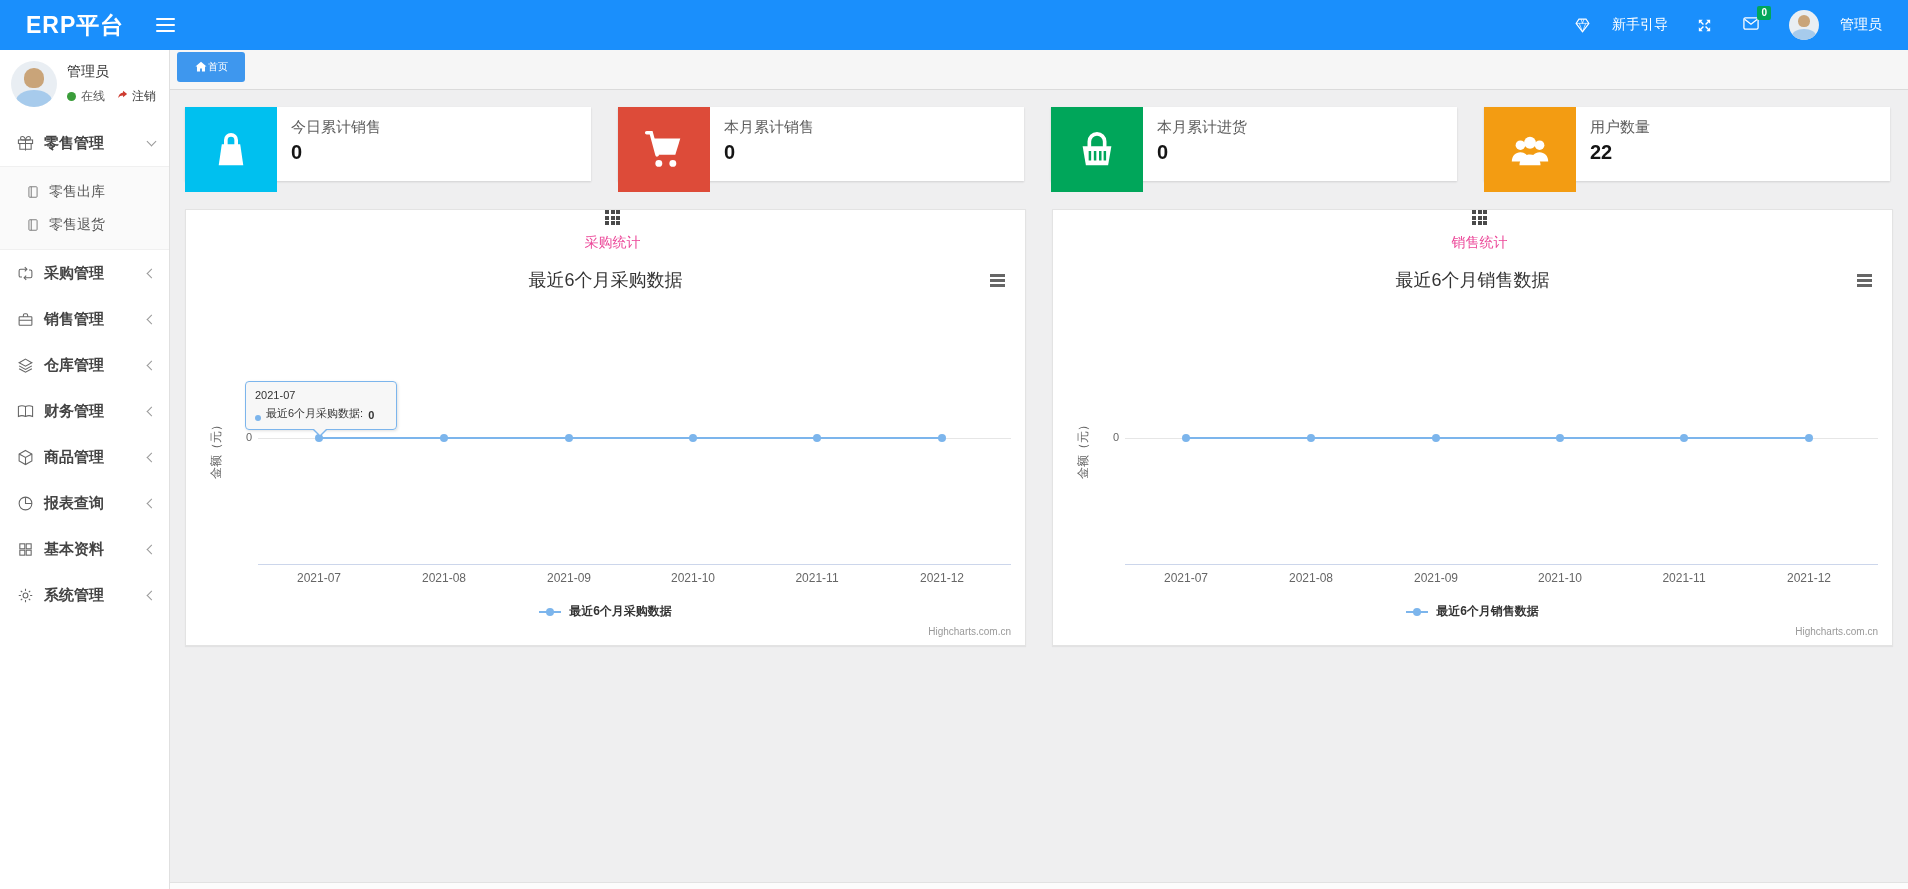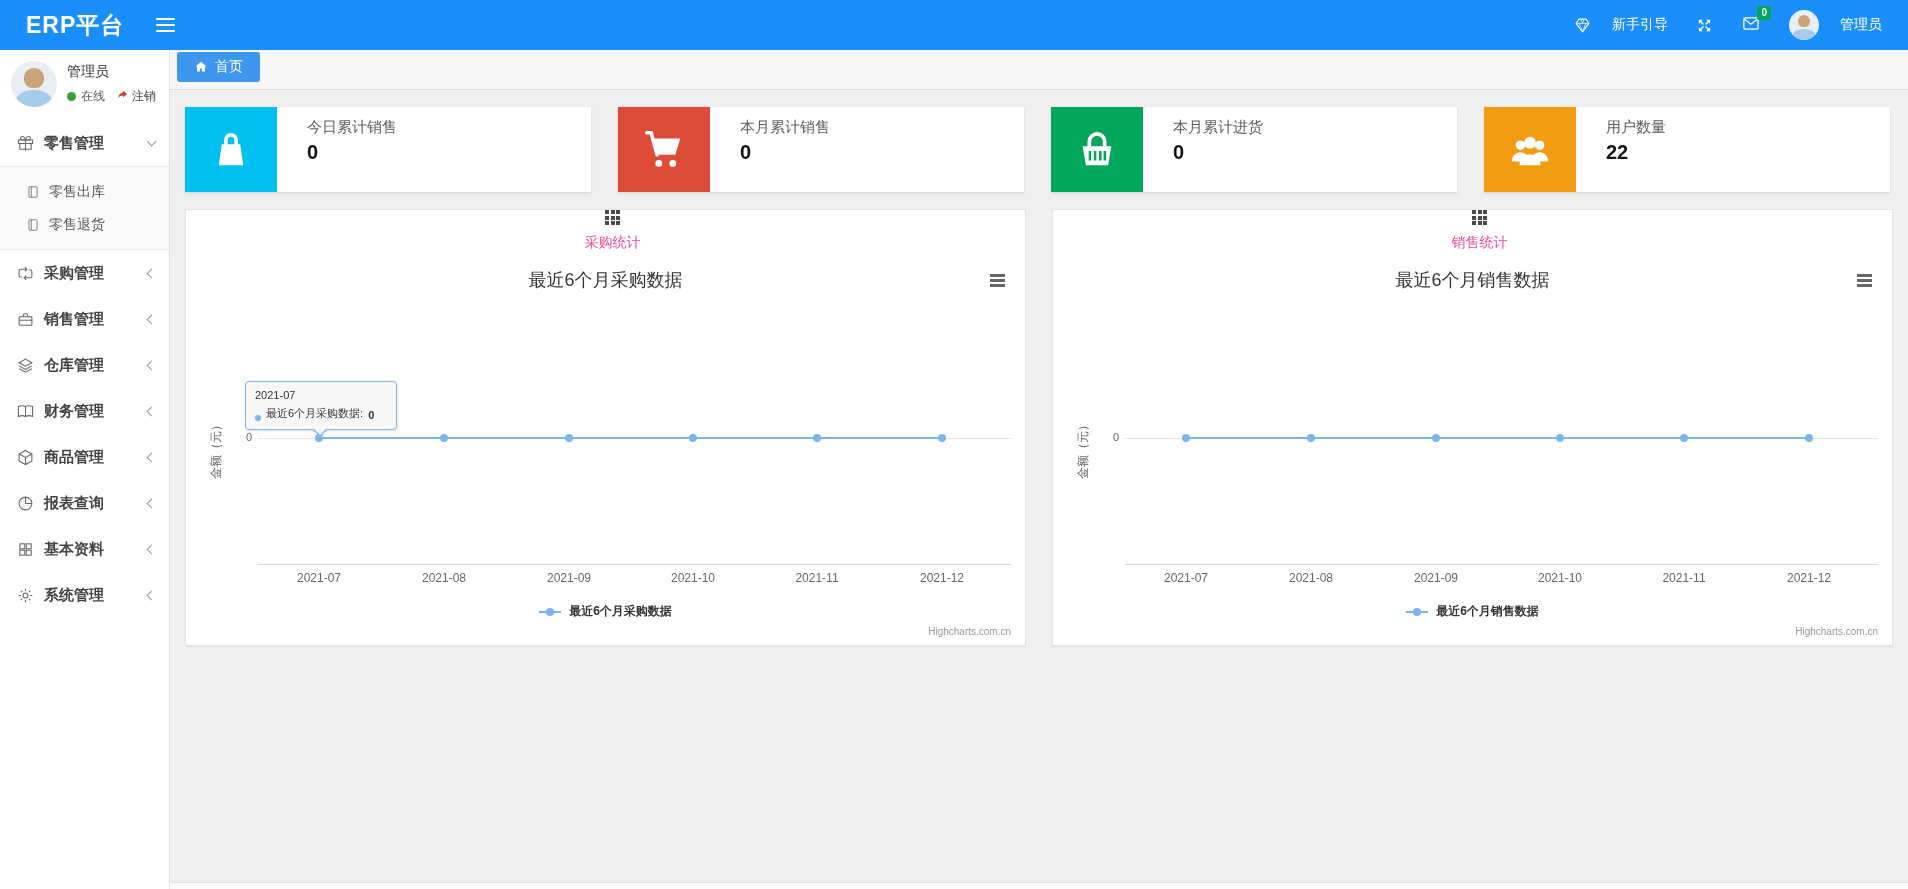--- a/index.html
+++ b/index.html
@@ -34,24 +34,24 @@
   .menu-icon { width:17px; height:17px; flex:none; }
   .chev { width:7px; height:7px; border-right:1.6px solid #999; border-bottom:1.6px solid #999; flex:none; }
   .chev-down { transform:rotate(45deg); margin-top:-3px; }
   .chev-left { transform:rotate(135deg); }
   .submenu { background:#fafafa; border-top:1px solid #f0f0f0; border-bottom:1px solid #f0f0f0; padding:8px 0; }
   .submenu-item { height:33px; display:flex; align-items:center; gap:9px; padding-left:26px; font-size:14px; color:#555; cursor:pointer; }
   .submenu-item svg { width:14px; height:14px; }
 
   
   .tabbar { position:absolute; top:50px; left:170px; width:1738px; height:40px; background:#f6f6f6; border-bottom:1px solid #dbdbdb; z-index:10; }
-  .tab { position:absolute; left:7px; top:2px; height:30px; display:flex; align-items:center; gap:7px; background:#3e97ee; color:#fff; font-size:14px; padding:0 17px; border-radius:3px; cursor:pointer; }
-
-  
-  .stat-card { position:absolute; top:107px; width:406px; height:85px; background:#fff; box-shadow:0 1px 2px rgba(0,0,0,.13); display:flex;gap:16px; }
+  .tab { position:absolute; left:7px; top:2px; height:30px; display:flex; align-items:center; background:#3e97ee; color:#fff; font-size:10px; padding:0 17px; border-radius:3px; cursor:pointer; }
+
+  
+  .stat-card { position:absolute; top:107px; width:406px; height:74px; background:#fff; box-shadow:0 1px 2px rgba(0,0,0,.13); display:flex; }
   .stat-icon { width:92px; height:85px; display:flex; align-items:center; justify-content:center; flex:none; }
   .bg-aqua { background:#00c0ef; } .bg-red { background:#dd4b39; } .bg-green { background:#00a65a; } .bg-yellow { background:#f39c12; }
   .stat-text { padding:11px 0 0 14px; }
   .stat-label { font-size:15px; color:#5d5d5d; }
   .stat-value { font-size:20px; font-weight:bold; color:#151515; margin-top:4px; }
 
   
   .panel { position:absolute; top:209px; width:841px; height:437px; background:#fff; border:1px solid #e3e3e3; box-shadow:0 1px 1px rgba(0,0,0,.05); }
   .panel-left { left:185px; } .panel-right { left:1052px; }
   .panel-header { height:42px; display:flex; align-items:center; gap:9px; padding-left:14px; font-size:14px; color:#ec4899;flex-direction:column; }

